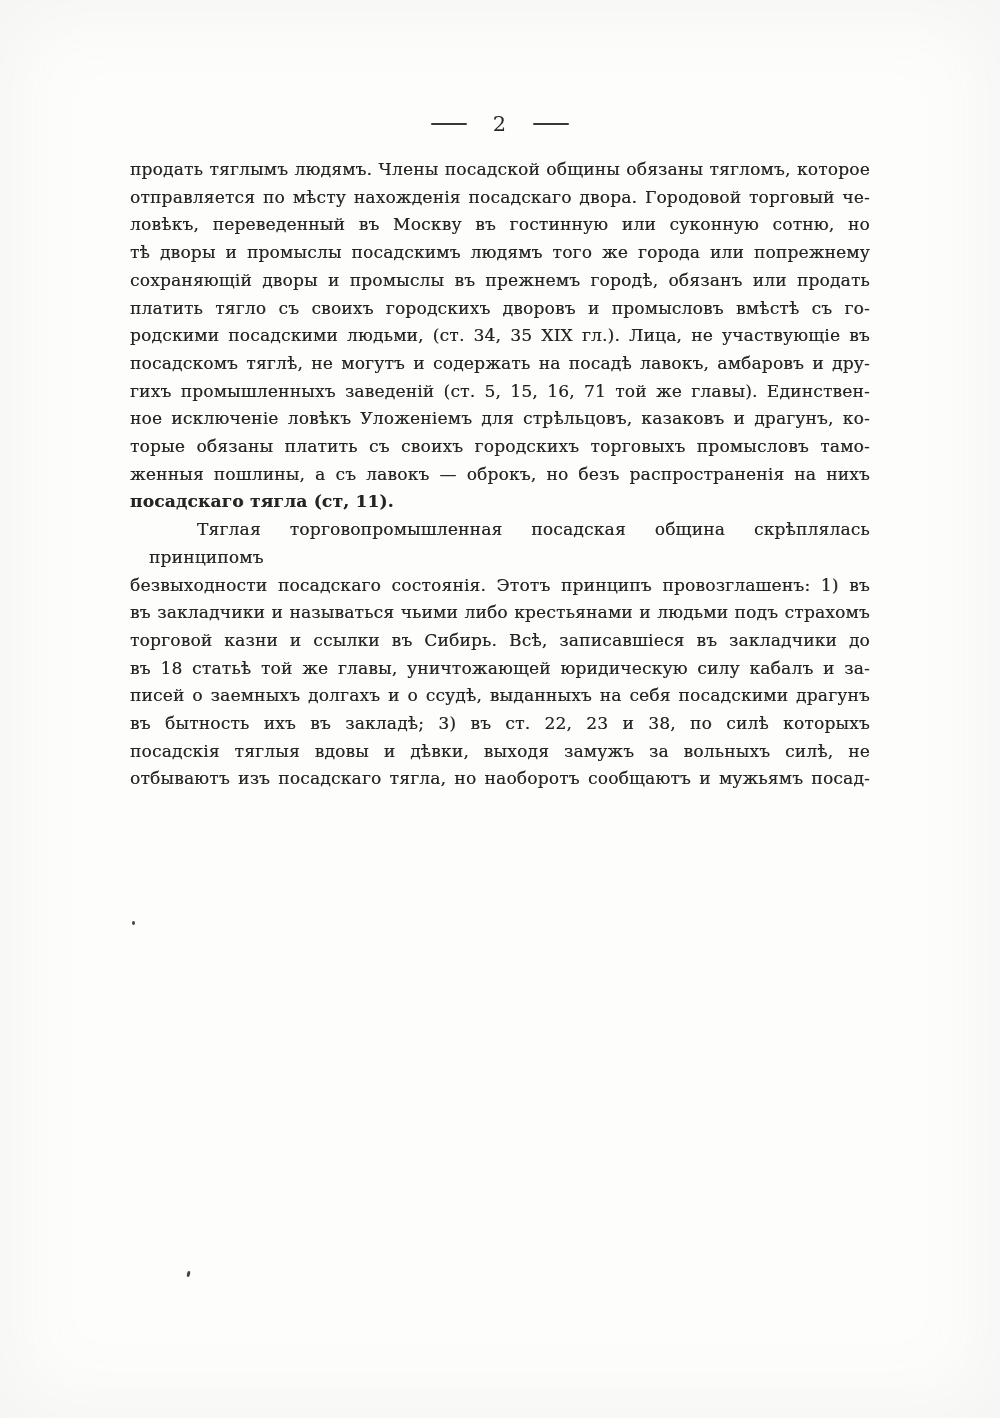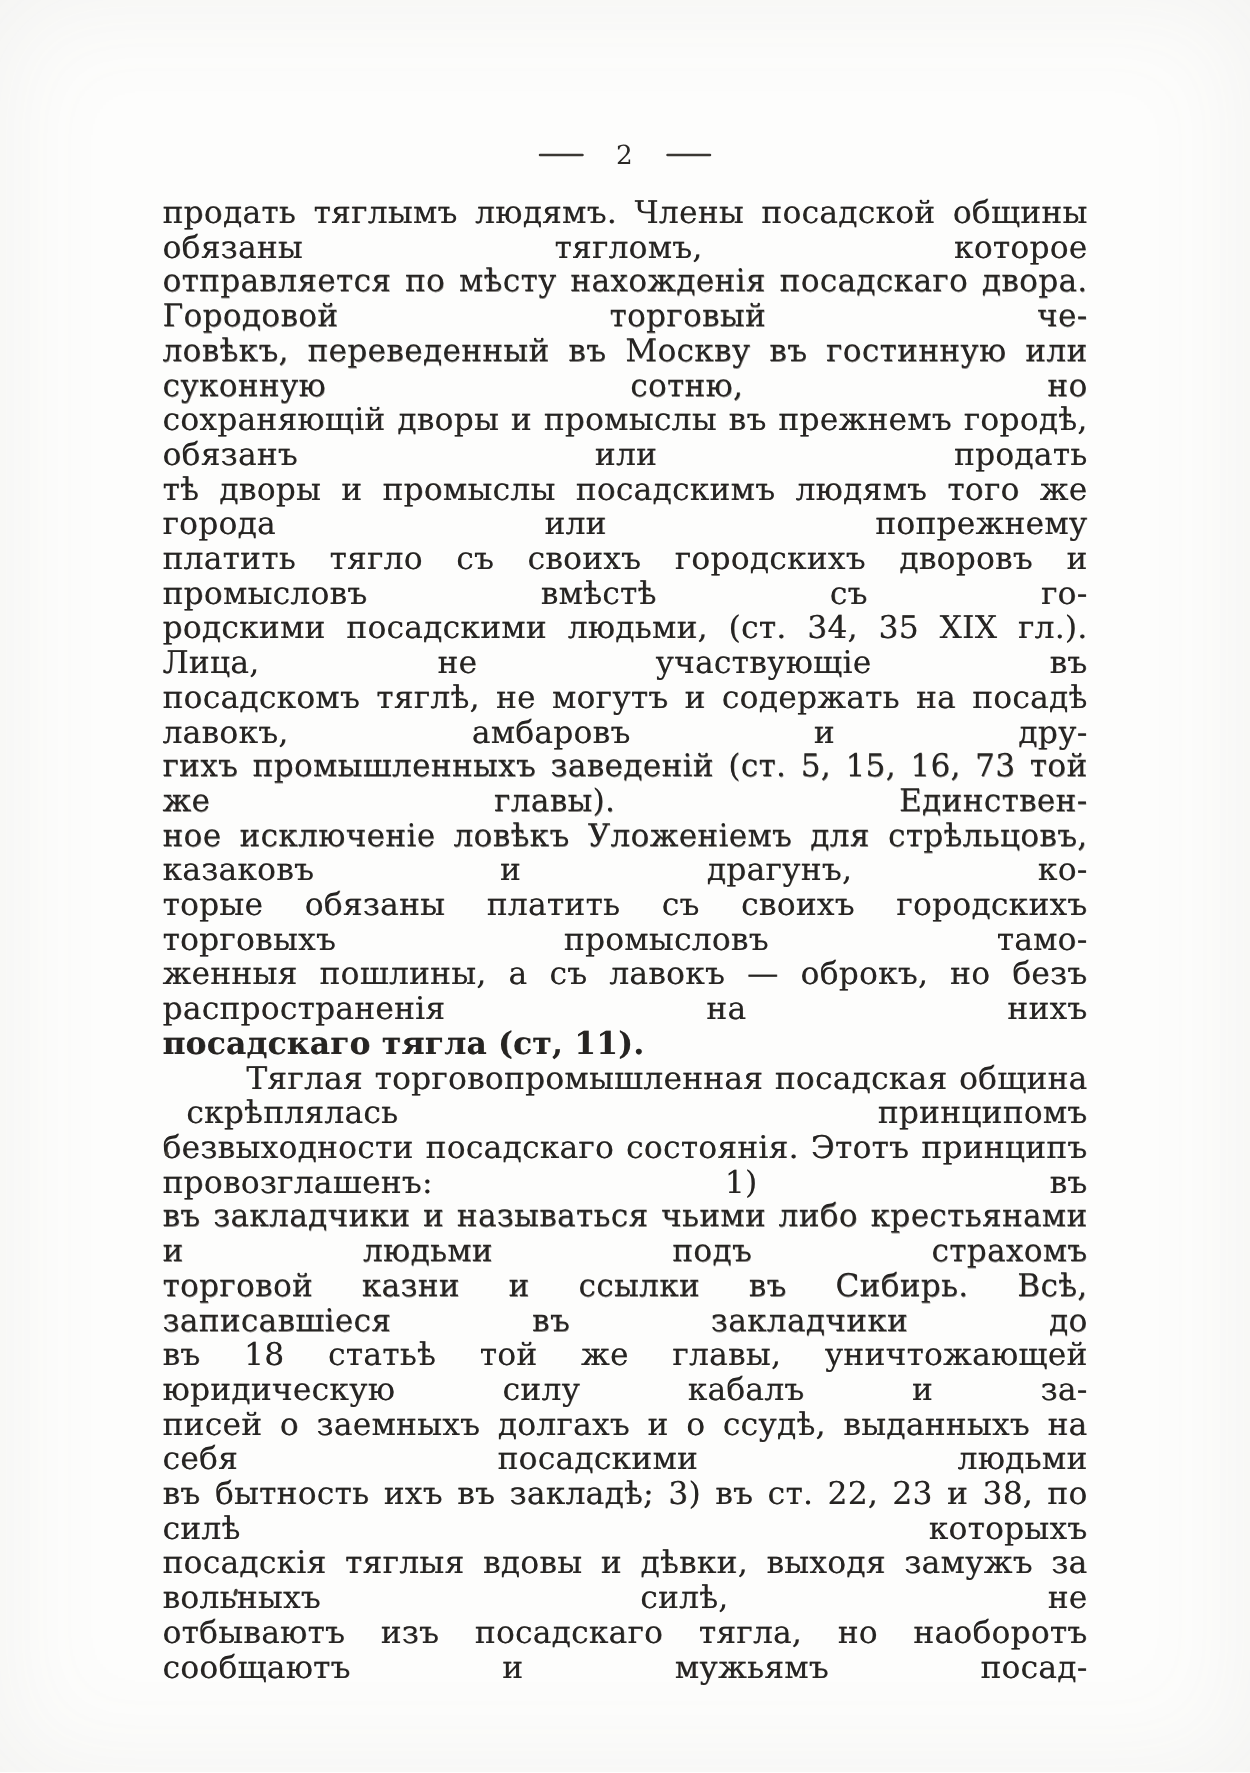--- a/index.html
+++ b/index.html
@@ -49,21 +49,21 @@
     letter-spacing: 1px;
   }
   .text-block {
     position: absolute;
     top: 156px;
     left: 130px;
     width: 740px;
   }
   .paragraph { margin: 0; padding: 0; }
   .line {
-    font-size: 25px;
+    font-size: 17px;
     line-height: 27.7px;
     letter-spacing: 0.2px;
     text-align: justify;
     text-align-last: justify;
     text-shadow: 0.3px 0.3px 0.45px rgba(45,42,38,0.55);
     white-space: normal;
   }
   .line.indent { text-indent: 48px; margin-left: 19px; }
   .line.last   { text-align-last: left; font-weight: bold; }
   .speck {
@@ -83,38 +83,38 @@
     <span class="rule"></span>
     <span class="num">2</span>
     <span class="rule"></span>
   </div>
 
   <div class="text-block">
     <div class="paragraph">
         <div class="line">продать тяглымъ людямъ. Члены посадской общины обязаны тягломъ, которое</div>
         <div class="line">отправляется по мѣсту нахожденія посадскаго двора. Городовой торговый че-</div>
         <div class="line">ловѣкъ, переведенный въ Москву въ гостинную или суконную сотню, но</div>
+        <div class="line">тѣ дворы и промыслы посадскимъ людямъ того же города или попрежнему</div>
         <div class="line">сохраняющій дворы и промыслы въ прежнемъ городѣ, обязанъ или продать</div>
-        <div class="line">тѣ дворы и промыслы посадскимъ людямъ того же города или попрежнему</div>
         <div class="line">платить тягло съ своихъ городскихъ дворовъ и промысловъ вмѣстѣ съ го-</div>
         <div class="line">родскими посадскими людьми, (ст. 34, 35 XIX гл.). Лица, не участвующіе въ</div>
         <div class="line">посадскомъ тяглѣ, не могутъ и содержать на посадѣ лавокъ, амбаровъ и дру-</div>
-        <div class="line">гихъ промышленныхъ заведеній (ст. 5, 15, 16, 73 той же главы). Единствен-</div>
+        <div class="line">гихъ промышленныхъ заведеній (ст. 5, 15, 16, 71 той же главы). Единствен-</div>
         <div class="line">ное исключеніе ловѣкъ Уложеніемъ для стрѣльцовъ, казаковъ и драгунъ, ко-</div>
         <div class="line">торые обязаны платить съ своихъ городскихъ торговыхъ промысловъ тамо-</div>
         <div class="line">женныя пошлины, а съ лавокъ — оброкъ, но безъ распространенія на нихъ</div>
         <div class="line last">посадскаго тягла (ст, 11).</div>
       </div>
     <div class="paragraph">
         <div class="line indent">Тяглая торговопромышленная посадская община скрѣплялась принципомъ</div>
         <div class="line">безвыходности посадскаго состоянія. Этотъ принципъ провозглашенъ: 1) въ</div>
         <div class="line">въ закладчики и называться чьими либо крестьянами и людьми подъ страхомъ</div>
         <div class="line">торговой казни и ссылки въ Сибирь. Всѣ, записавшіеся въ закладчики до</div>
         <div class="line">въ 18 статьѣ той же главы, уничтожающей юридическую силу кабалъ и за-</div>
-        <div class="line">писей о заемныхъ долгахъ и о ссудѣ, выданныхъ на себя посадскими людьми</div>
+        <div class="line">писей о заемныхъ долгахъ и о ссудѣ, выданныхъ на себя посадскими драгунъ</div>
         <div class="line">въ бытность ихъ въ закладѣ; 3) въ ст. 22, 23 и 38, по силѣ которыхъ</div>
         <div class="line">посадскія тяглыя вдовы и дѣвки, выходя замужъ за вольныхъ силѣ, не</div>
         <div class="line">отбываютъ изъ посадскаго тягла, но наоборотъ сообщаютъ и мужьямъ посад-</div>
       </div>
 
   </div>
 
   <span class="speck s1"></span>
   <span class="speck s2"></span>
 

